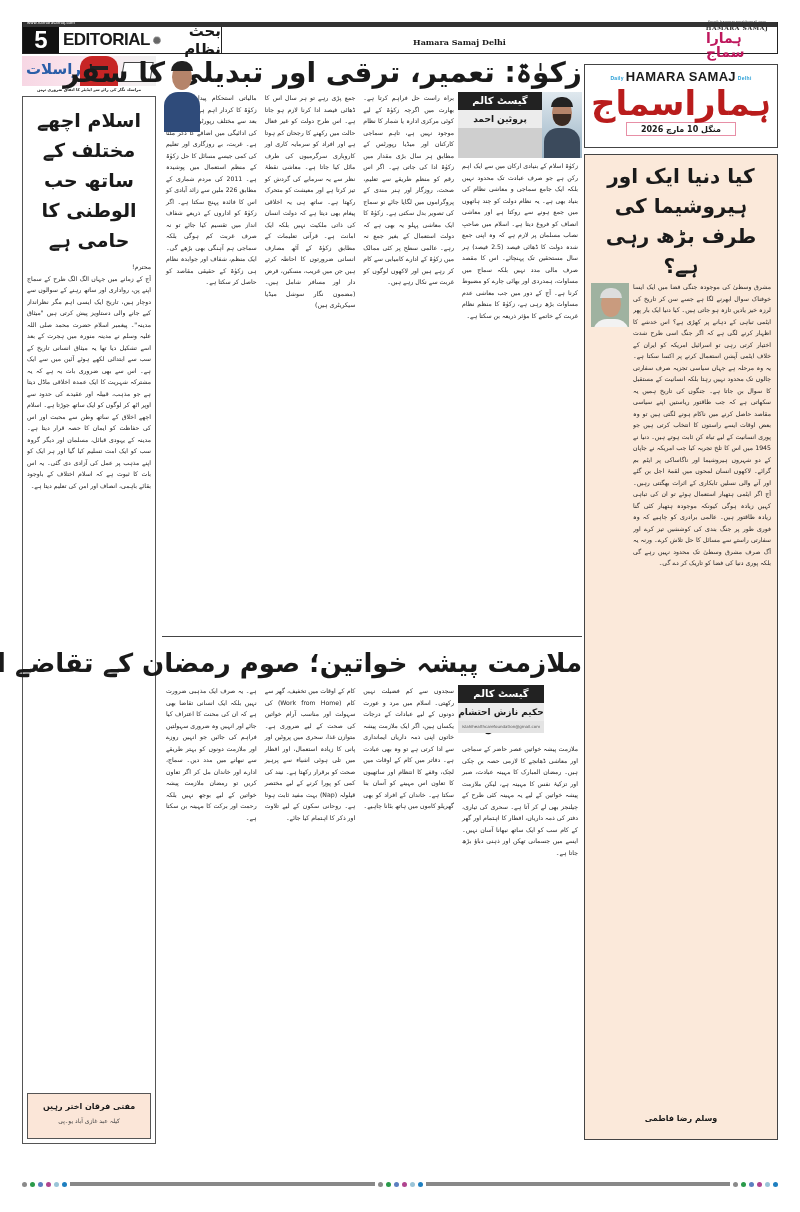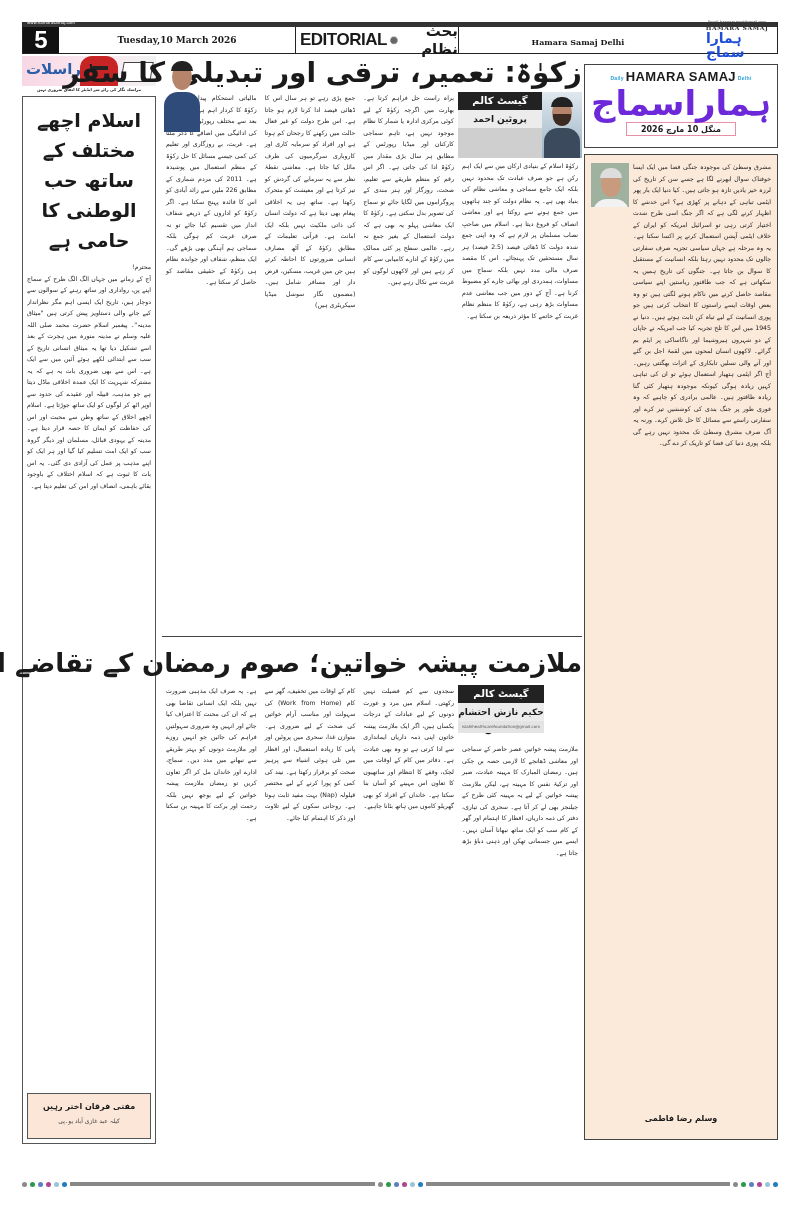--- a/index.html
+++ b/index.html
@@ -12,21 +12,21 @@
   .topbar .url span { position: absolute; left: 4px; top: -2px; font-size: 4px; color: #fff; }
   .page-no { width: 36px; background: #111; color: #fff; font: bold 24px "Liberation Sans", sans-serif; display: flex; align-items: center; justify-content: center; margin-top: 4px; }
   .date-en { flex: 0 0 237px; display: flex; align-items: center; justify-content: center; font: bold 9px "DejaVu Serif", serif; margin-top: 4px; border-right: 1px solid #222; }
   .editorial { flex: 0 0 108px; display: flex; align-items: center; padding-left: 4px; font: bold 17px "Liberation Sans", sans-serif; letter-spacing: -0.5px; margin-top: 4px; text-align: center; }
   .editorial .flower { font-size: 10px; color: #666; margin-left: 3px; }
   .bahs { flex: 0 0 55px; display: flex; align-items: center; justify-content: center; font: bold 15px "DejaVu Sans", sans-serif; margin-top: 4px; border-right: 1px solid #222; direction: rtl; }
   .samaj-delhi { flex: 1; display: flex; align-items: center; justify-content: center; font: bold 8px "DejaVu Serif", serif; margin-top: 8px; }
   .mini-logo { flex: 0 0 80px; display: flex; flex-direction: column; align-items: center; justify-content: center; margin-top: 2px; }
   .mini-logo .email { font-size: 3.5px; color: #333; }
   .mini-logo .en { font: bold 6px "DejaVu Serif", serif; color: #333; letter-spacing: 0.5px; }
-  .mini-logo .ur { font: bold 14px "DejaVu Sans", sans-serif; color: #1d4ed8; line-height: 14px; margin-left: 9px; }
+  .mini-logo .ur { font: bold 14px "DejaVu Sans", sans-serif; color: #be185d; line-height: 14px; margin-left: 9px; }
 
   
   .col-left { position: absolute; left: 22px; top: 56px; width: 134px; height: 1090px; }
   .col-mid  { position: absolute; left: 162px; top: 56px; width: 420px; height: 1090px; }
   .col-right{ position: absolute; left: 584px; top: 56px; width: 194px; height: 1090px; }
 
   
   .letters-banner { height: 38px; background: linear-gradient(90deg, #f7d7e4 0%, #fbe8ef 50%, #f1f1f1 100%); position: relative; overflow: hidden; }
   .letters-banner .mail-title { position: absolute; left: 4px; top: 4px; font: bold 15px "DejaVu Sans", sans-serif; color: #2b5ea8; direction: rtl; }
   .letters-banner .postbox { position: absolute; left: 58px; top: 0; width: 38px; height: 32px; background: #c72525; border-radius: 12px 12px 0 0; }
@@ -67,41 +67,40 @@
   .article-2 { display: flex; direction: rtl; height: 440px; margin-top: 4px; }
   .article-2 .col { flex: 1; padding: 0 4px; overflow: hidden; }
   .guest-card2 { height: 56px; display: flex; direction: ltr; }
   .guest-card2 .labels { flex: 1; display: flex; flex-direction: column; }
   .guest-card2 .email { background: #e4e4e4; font-size: 4px; color: #555; text-align: center; height: 12px; line-height: 12px; }
 
   
   .logo-box { border: 1px solid #444; height: 84px; padding: 4px; text-align: center; margin-top: 8px; }
   .logo-box .en { font: bold 13px "Liberation Sans", sans-serif; letter-spacing: 0.3px; }
   .logo-box .en small { font-size: 5px; color: #2a9fd6; vertical-align: middle; margin: 0 2px; }
-  .logo-box .ur { font: bold 34px "DejaVu Sans", sans-serif; color: #6d28d9; line-height: 38px; direction: rtl; }
+  .logo-box .ur { font: bold 34px "DejaVu Sans", sans-serif; color: #b91c1c; line-height: 38px; direction: rtl; }
   .logo-box .urdate { width: 110px; margin: 0 auto; border: 1px solid #e78fa6; font: bold 8px "DejaVu Sans", sans-serif; height: 14px; line-height: 14px; direction: rtl; }
   .right-box { margin-top: 6px; border: 1px solid #444; height: 986px; background: #fbe9da; padding: 6px; position: relative; }
   .right-headline { font: bold 20px "DejaVu Sans", sans-serif; direction: rtl; text-align: center; line-height: 30px; }
   .right-photo { float: left; width: 38px; height: 44px; margin: 2px 4px 2px 0; position: relative; background: #9fb2a0; overflow: hidden; }
   .right-sig { position: absolute; left: 6px; right: 6px; bottom: 16px; text-align: center; font: bold 8px "DejaVu Sans", sans-serif; direction: rtl; }
 
   
   .footer { position: absolute; left: 22px; top: 1180px; width: 756px; height: 8px; display: flex; align-items: center; gap: 3px; }
   .dot { width: 5px; height: 5px; border-radius: 50%; }
   .bar { flex: 1; height: 4px; background: #888; }
 </style>
 </head>
 <body>
 
 <div class="topbar">
   <div class="url">
       <span>www.hamarasamaj.com</span>
     </div>
   <div class="page-no">5</div>
-  <div class="date-en">Tuesday,10 March 2026</div>
   <div class="editorial">
       <span>EDITORIAL</span>
       <span class="flower">✺</span>
     </div>
   <div class="bahs">بحث نظام</div>
   <div class="samaj-delhi">Hamara Samaj Delhi</div>
   <div class="mini-logo">
     <div class="email">Email: hamarasamaj@gmail.com</div>
     <div class="en">HAMARA SAMAJ</div>
     <div class="ur">ہمارا سماج</div>
@@ -177,20 +176,21 @@
   </div>
 </div>
 
 <div class="col-right">
   <div class="logo-box">
     <div class="en"><small>Daily</small><span>HAMARA SAMAJ</span><small>Delhi</small></div>
     <div class="ur">ہماراسماج</div>
     <div class="urdate">منگل 10 مارچ 2026</div>
   </div>
   <div class="right-box">
+    <div class="right-headline">کیا دنیا ایک اور ہیروشیما کی طرف بڑھ رہی ہے؟</div>
     <div class="right-photo photo white">
         <div class="body"></div>
         <div class="face"></div>
         <div class="hair"></div>
       </div>
     <div class="bodytext" style="height:840px; overflow:hidden;">مشرق وسطیٰ کی موجودہ جنگی فضا میں ایک ایسا خوفناک سوال ابھرنے لگا ہے جسے سن کر تاریخ کی لرزہ خیز یادیں تازہ ہو جاتی ہیں۔ کیا دنیا ایک بار پھر ایٹمی تباہی کے دہانے پر کھڑی ہے؟ اس خدشے کا اظہار کرنے لگی ہے کہ اگر جنگ اسی طرح شدت اختیار کرتی رہی تو اسرائیل امریکہ کو ایران کے خلاف ایٹمی آپشن استعمال کرنے پر اکسا سکتا ہے۔ یہ وہ مرحلہ ہے جہاں سیاسی تجزیہ صرف سفارتی چالوں تک محدود نہیں رہتا بلکہ انسانیت کے مستقبل کا سوال بن جاتا ہے۔ جنگوں کی تاریخ ہمیں یہ سکھاتی ہے کہ جب طاقتور ریاستیں اپنے سیاسی مقاصد حاصل کرنے میں ناکام ہونے لگتی ہیں تو وہ بعض اوقات ایسے راستوں کا انتخاب کرتی ہیں جو پوری انسانیت کے لیے تباہ کن ثابت ہوتے ہیں۔ دنیا نے 1945 میں اس کا تلخ تجربہ کیا جب امریکہ نے جاپان کے دو شہروں ہیروشیما اور ناگاساکی پر ایٹم بم گرائے۔ لاکھوں انسان لمحوں میں لقمۂ اجل بن گئے اور آنے والی نسلیں تابکاری کے اثرات بھگتتی رہیں۔ آج اگر ایٹمی ہتھیار استعمال ہوئے تو ان کی تباہی کہیں زیادہ ہوگی کیونکہ موجودہ ہتھیار کئی گنا زیادہ طاقتور ہیں۔ عالمی برادری کو چاہیے کہ وہ فوری طور پر جنگ بندی کی کوششیں تیز کرے اور سفارتی راستے سے مسائل کا حل تلاش کرے۔ ورنہ یہ آگ صرف مشرق وسطیٰ تک محدود نہیں رہے گی بلکہ پوری دنیا کی فضا کو تاریک کر دے گی۔</div>
     <div class="right-sig">وسلم رضا فاطمی</div>
   </div>
 </div>
 

